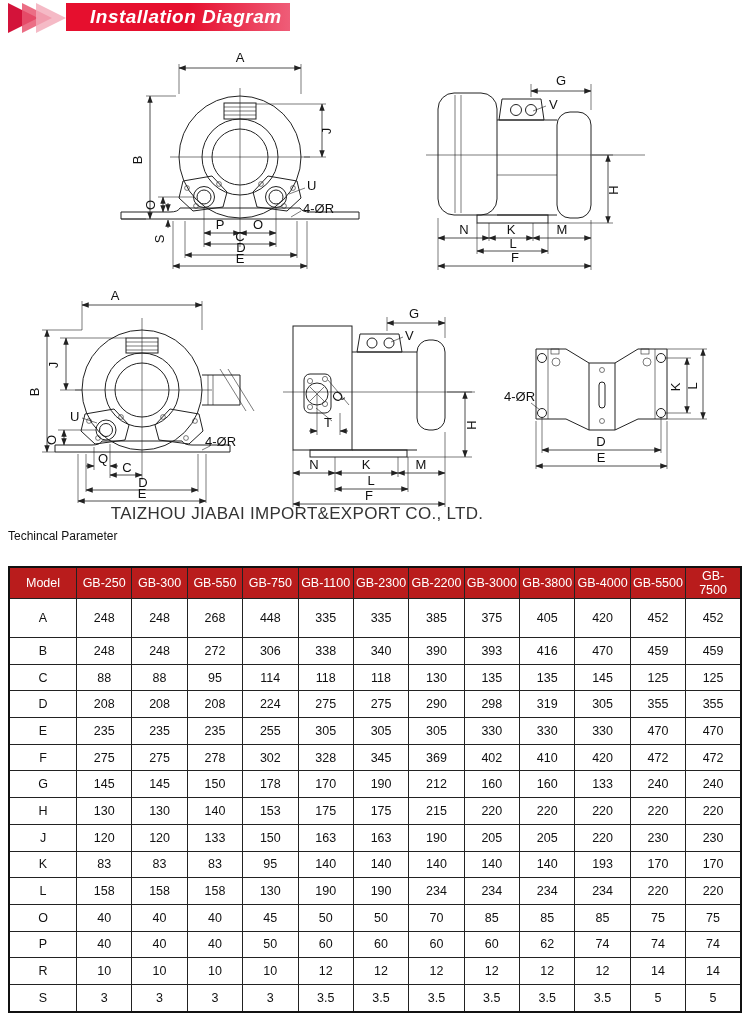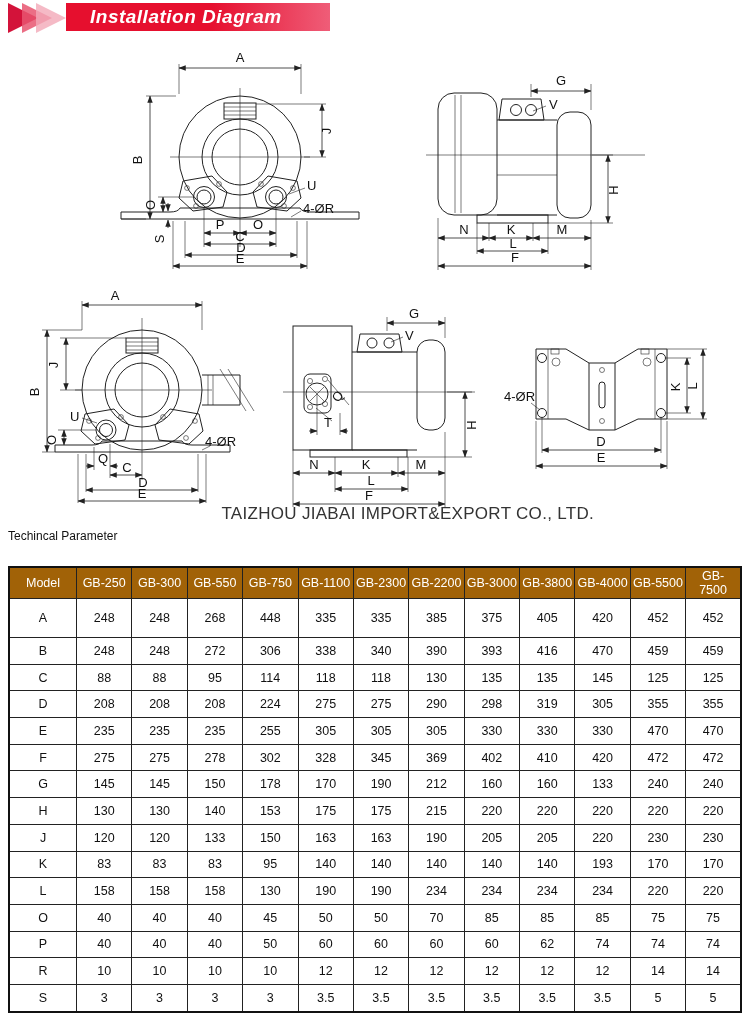--- a/index.html
+++ b/index.html
@@ -1,39 +1,39 @@
 <!DOCTYPE html>
 <html><head>
 <meta charset="utf-8">
 <style>
   html,body{margin:0;padding:0;background:#fff;}
   .page{position:relative;width:750px;height:1032px;background:#fff;overflow:hidden;
         font-family:"Liberation Sans",sans-serif;}
   
   .hdr-arrows{position:absolute;left:6px;top:1px;}
-  .banner{position:absolute;left:66px;top:3px;width:264px;height:28px;
+  .banner{position:absolute;left:66px;top:3px;width:224px;height:28px;
           background:linear-gradient(90deg,#e60f2e 0%,#e60f2e 55%,#ef5d78 100%);
           color:#fff;font-style:italic;font-weight:bold;font-size:19px;
           line-height:28px;padding-left:24px;box-sizing:border-box;letter-spacing:.5px;}
   
   .diag{position:absolute;left:0;top:0;}
   .ln{stroke:#222;stroke-width:1;fill:none;}
   .thin{stroke:#222;stroke-width:.6;fill:none;}
   .dim{stroke:#222;stroke-width:.8;fill:none;}
   text.dl{font-family:"Liberation Sans",sans-serif;font-size:13px;fill:#111;}
   
-  .company{position:absolute;left:0;top:504px;width:594px;text-align:right;
+  .company{position:absolute;left:0;top:504px;width:594px;text-align:center;
            font-size:17px;color:#333;letter-spacing:.3px;}
   .section-title{position:absolute;left:8px;top:529px;font-size:12px;color:#111;}
   
   .param-table{position:absolute;left:8px;top:566px;width:734px;border-collapse:collapse;
                table-layout:fixed;border:2px solid #111;font-size:12.5px;color:#111;}
   .param-table th,.param-table td{border:1px solid #222;text-align:center;vertical-align:middle;
                padding:0 2px;overflow:hidden;}
-  .param-table thead th{background:#a16207;color:#fff;font-weight:normal;height:30px;margin-left:10px;}
+  .param-table thead th{background:#b91c1c;color:#fff;font-weight:normal;height:30px;margin-left:10px;}
   .param-table thead th:first-child{width:62px;}
   .param-table td{height:25.7px;background:#fff;}
   .param-table tbody tr:first-child td{height:38px;}
   .rowlabel{background:#fff;}
 </style>
 </head>
 <body>
 
 <div class="page">
 

